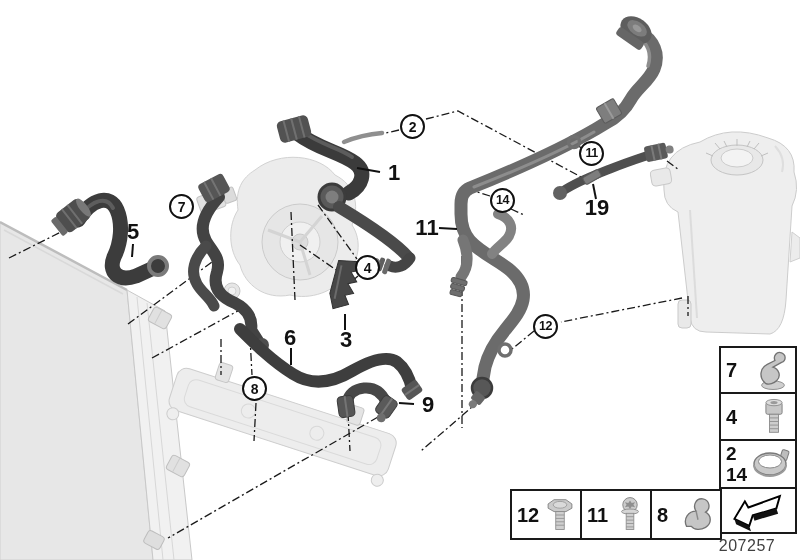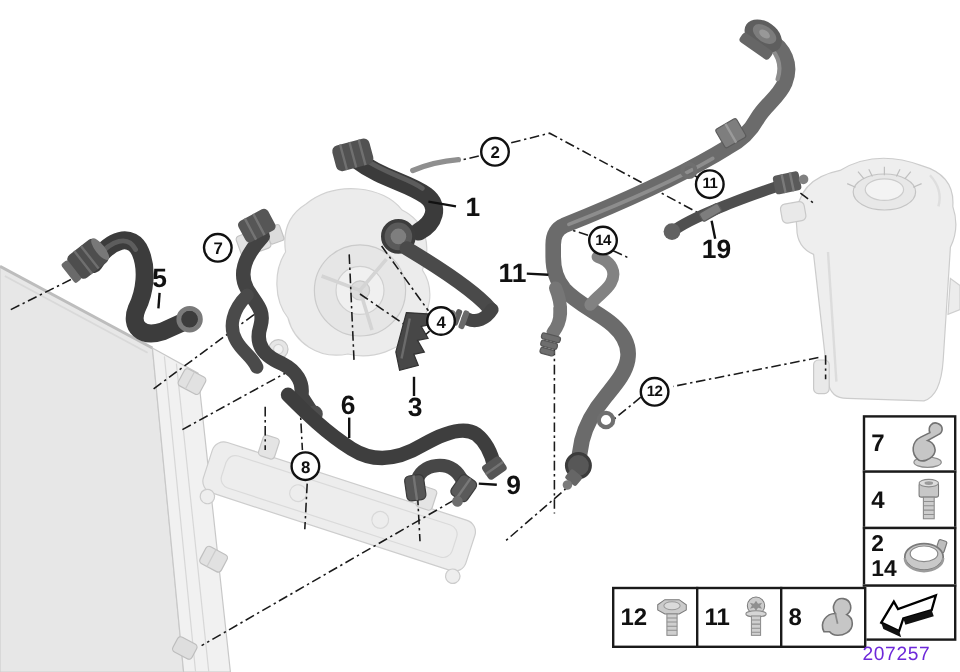--- a/index.html
+++ b/index.html
@@ -24,21 +24,21 @@
         display:flex;align-items:center;padding:2px 3px 2px 5px;}
   .lbox + .lbox{margin-top:-2px;}
   .lbox .num{font-weight:bold;font-size:20px;color:#111;line-height:1;}
   .lbox .nums{display:flex;flex-direction:column;gap:2px;}
   .lbox .nums .num{font-size:19px;}
   .lbox svg{margin-left:auto;display:block;}
   .legend-bottom{position:absolute;left:510px;top:489px;display:flex;}
   .legend-bottom .lbox{width:72px;height:51px;}
   .legend-bottom .lbox + .lbox{margin-top:0;margin-left:-2px;}
   .diagram-number{position:absolute;left:706px;top:537px;width:82px;text-align:center;
-      font-size:16px;color:#6d28d9;letter-spacing:0.5px;}
+      font-size:16px;color:#404040;letter-spacing:0.5px;}
 </style>
 </head>
 <body>
 
 <div class="stage">
 
   <svg class="art" width="800" height="560" viewBox="0 0 800 560">
 
     <g>
       <polygon points="0,222 127,290 153,560 0,560" fill="#e7e7e7" stroke="#cfcfcf"></polygon>

